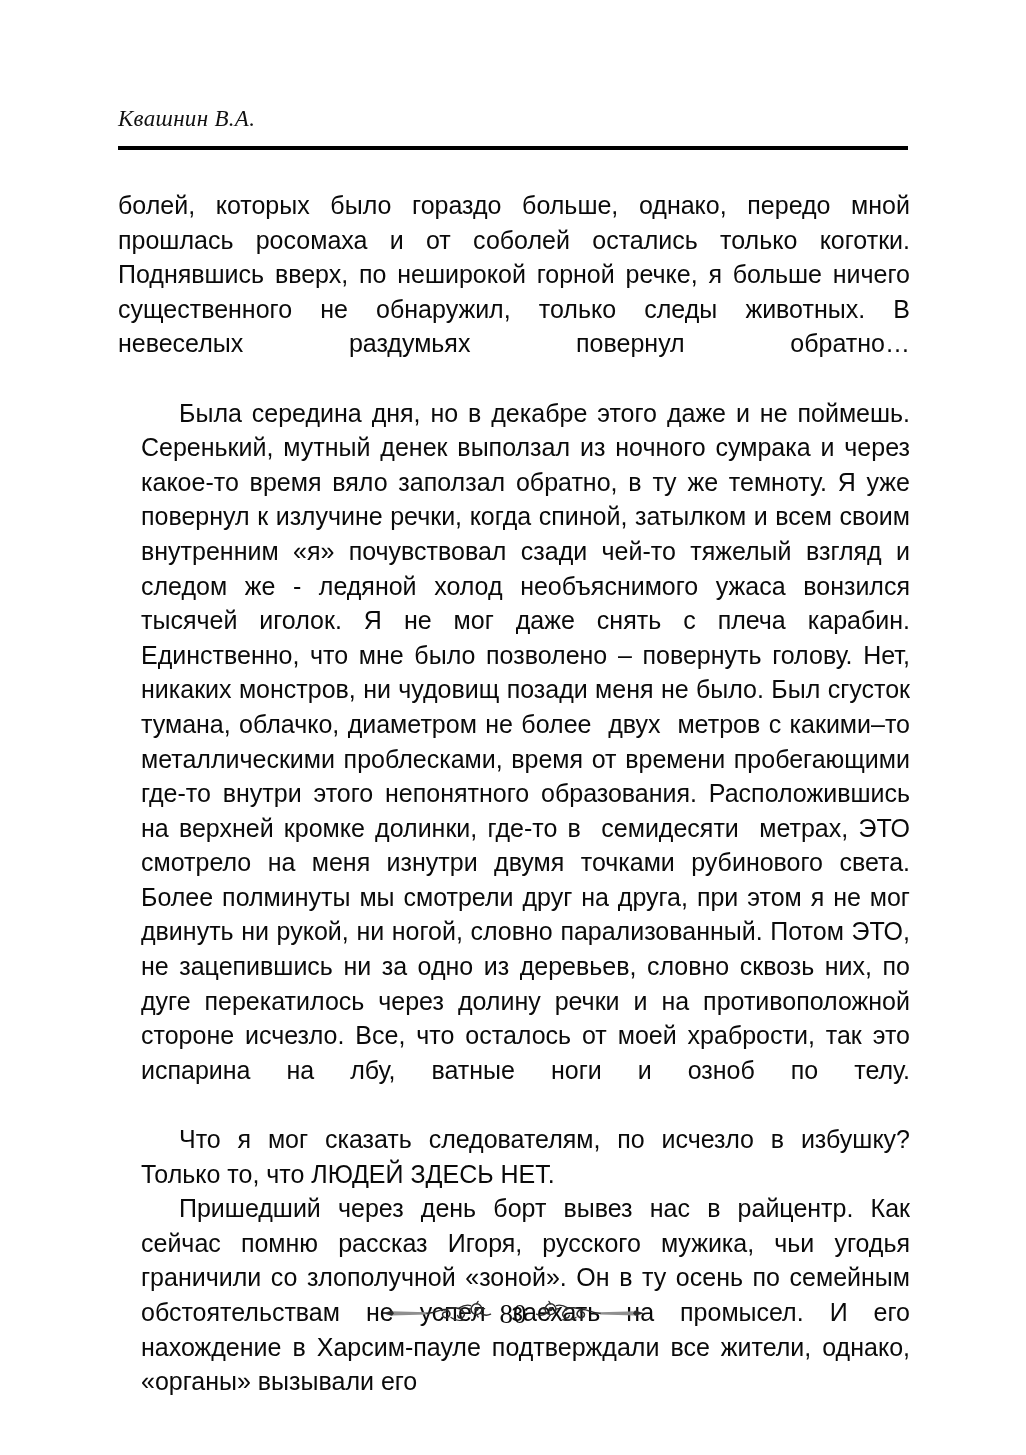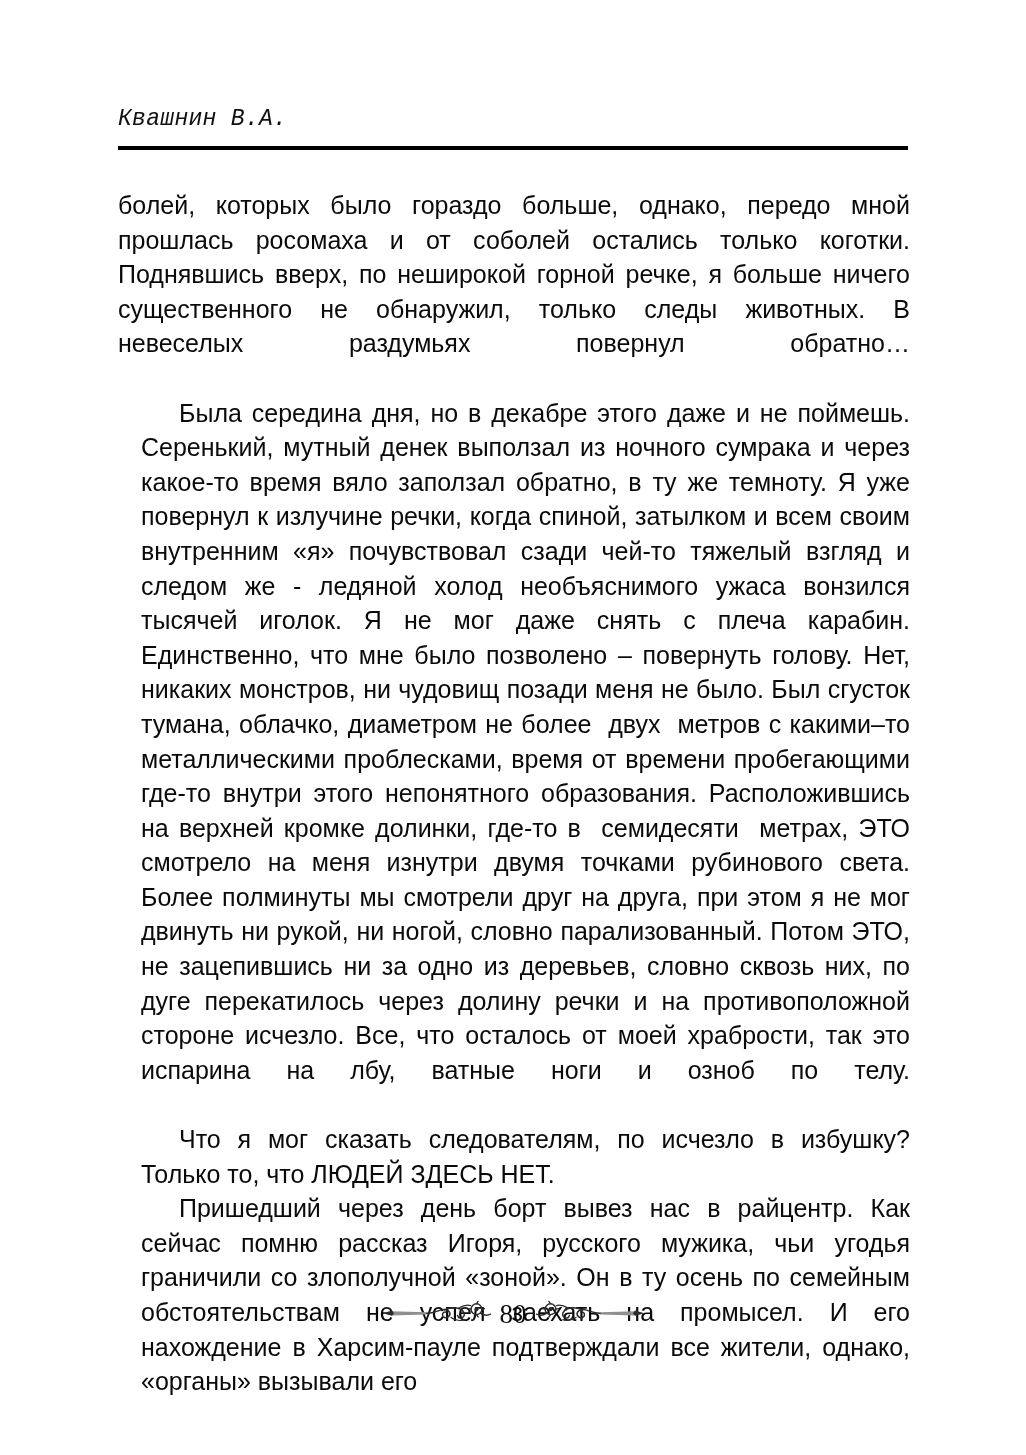--- a/index.html
+++ b/index.html
@@ -23,21 +23,21 @@
   }
 
   
   .running-head {
     position: absolute;
     left: 118px;
     top: 104px;
     width: 790px;
   }
   .running-head-text {
-    font-family: Liberation Mono, monospace;
+    font-family: Liberation Serif, serif;
     font-style: italic;
     font-size: 23px;
     line-height: 30px;
     color: #111111;
     letter-spacing: 0.3px;
     white-space: nowrap;
   }
   .head-rule {
     position: absolute;
     left: 118px;

